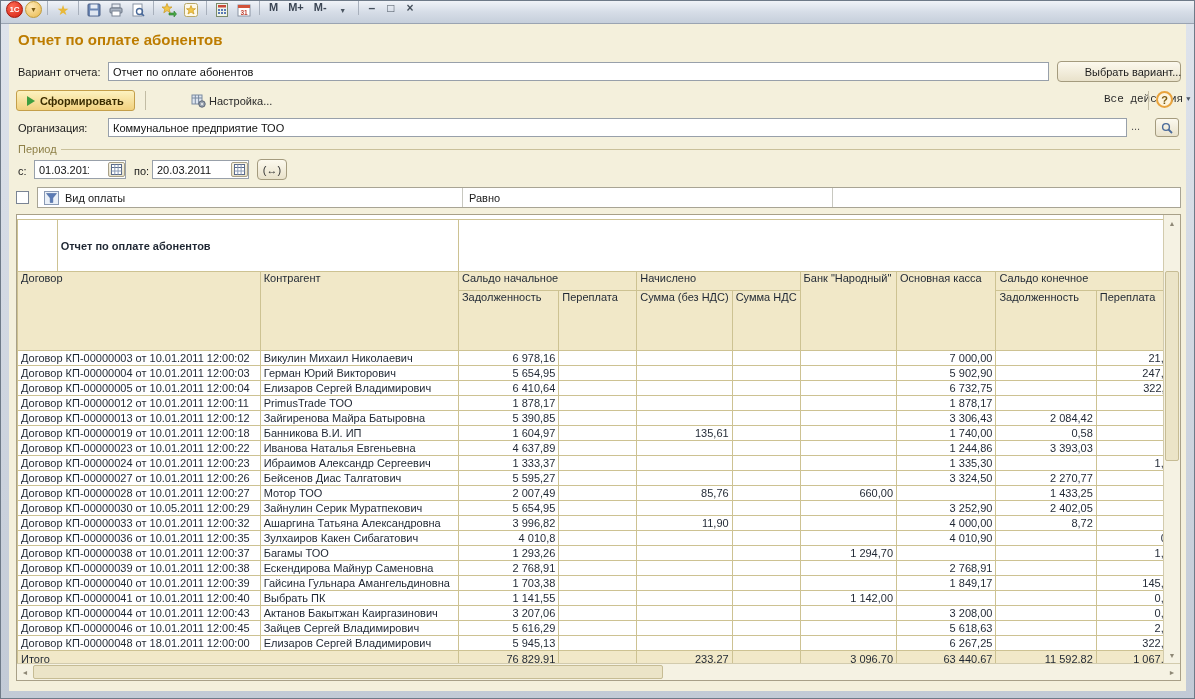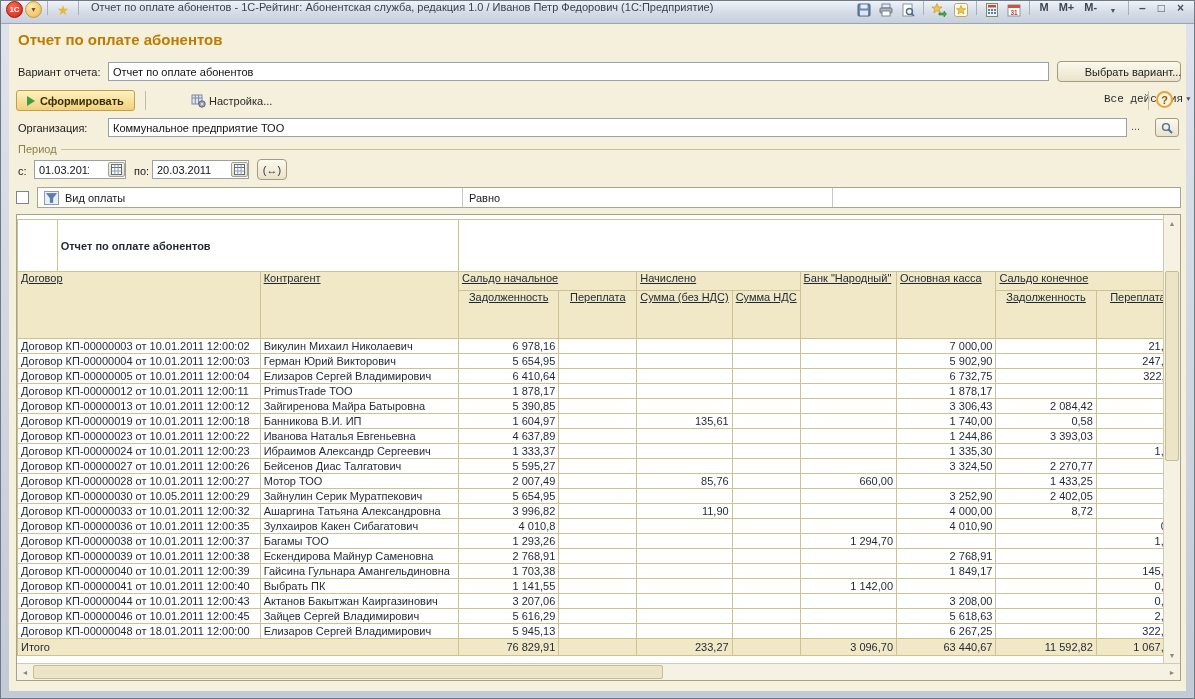--- a/index.html
+++ b/index.html
@@ -40,24 +40,24 @@
   .cal-btn{position:absolute;width:17px;height:15px;display:flex;align-items:center;justify-content:center;
     background:linear-gradient(#f7f3e4,#e6dfc6);border:1px solid #a8a088;border-radius:2px;}
   .checkbox{position:absolute;width:13px;height:13px;background:#fff;border:1px solid #7a8494;}
   .filter-bar{position:absolute;background:#fff;border:1px solid #a8a494;}
   .filter-cell-sep{position:absolute;top:0;bottom:0;width:1px;background:#c8c8c0;}
   
   .report-panel{position:absolute;left:7px;top:190px;width:1165px;height:467px;background:#fff;border:1px solid #a8a088;}
   table.report{border-collapse:collapse;table-layout:fixed;margin:4px 0 0 0;}
   table.report td{border:1px solid #cdc292;font-size:11px;color:#1f2733;overflow:hidden;white-space:nowrap;padding:0 3px;}
   td.rt-title{font-size:20px;font-weight:bold;color:#000;padding-left:8px;vertical-align:middle;}
-  td.hdr{background:#f1e8c8;vertical-align:top;padding:2px 3px;white-space:normal;line-height:13px;text-decoration:underline;}
+  td.hdr{background:#f1e8c8;vertical-align:top;padding:2px 3px;white-space:normal;line-height:13px;}
   tr.title-row td{height:52px;}
   tr.h1 td{height:19px;}
-  tr.h2 td{height:48px;text-align:center;}
+  tr.h2 td{height:60px;}
   tr.data-row td{height:15px;line-height:14px;}
   tr.total-row td{height:17px;background:#f1e8c8;line-height:16px;}
   .c-num{text-align:right;}
   .c-text{text-align:left;}
   
   .vscroll{position:absolute;right:0;top:0;width:17px;height:448px;background:#f5f2e3;border-left:1px solid #d2cbad;}
   .hscroll{position:absolute;left:0;right:0;bottom:0;height:17px;background:#f5f2e3;border-top:1px solid #d2cbad;}
   .scroll-arrow{position:absolute;width:16px;height:16px;display:flex;align-items:center;justify-content:center;
     font-size:7px;color:#8e8876;}
   .vthumb{position:absolute;left:1px;width:14px;background:#ebe4c7;border:1px solid #c6bc94;border-radius:2px;}
@@ -70,21 +70,20 @@
 <div class="window">
 
   <div class="titlebar">
     <span class="logo">1С</span>
     <span class="sysmenu">▼</span>
     <span class="tb-sep"></span>
     <span class="tb-btn">
         <span class="star-glyph">★</span>
       </span>
     <span class="tb-sep"></span>
-    <span class="tb-title">Отчет по оплате абонентов - 1С-Рейтинг: Абонентская служба, редакция 1.0 / Иванов Петр Федорович  (1С:Предприятие)</span>
 
     <span class="tb-btn">
         <span>
       <svg width="16" height="16">
             <rect x="2" y="2" width="12" height="12" rx="1" fill="#6b87b5" stroke="#4a5f85"></rect>
             <rect x="4.5" y="2.5" width="7" height="4" fill="#e8edf5"></rect>
             <rect x="4" y="8.5" width="8" height="5" fill="#dfe6f0"></rect>
           </svg>
         </span>
       </span>

